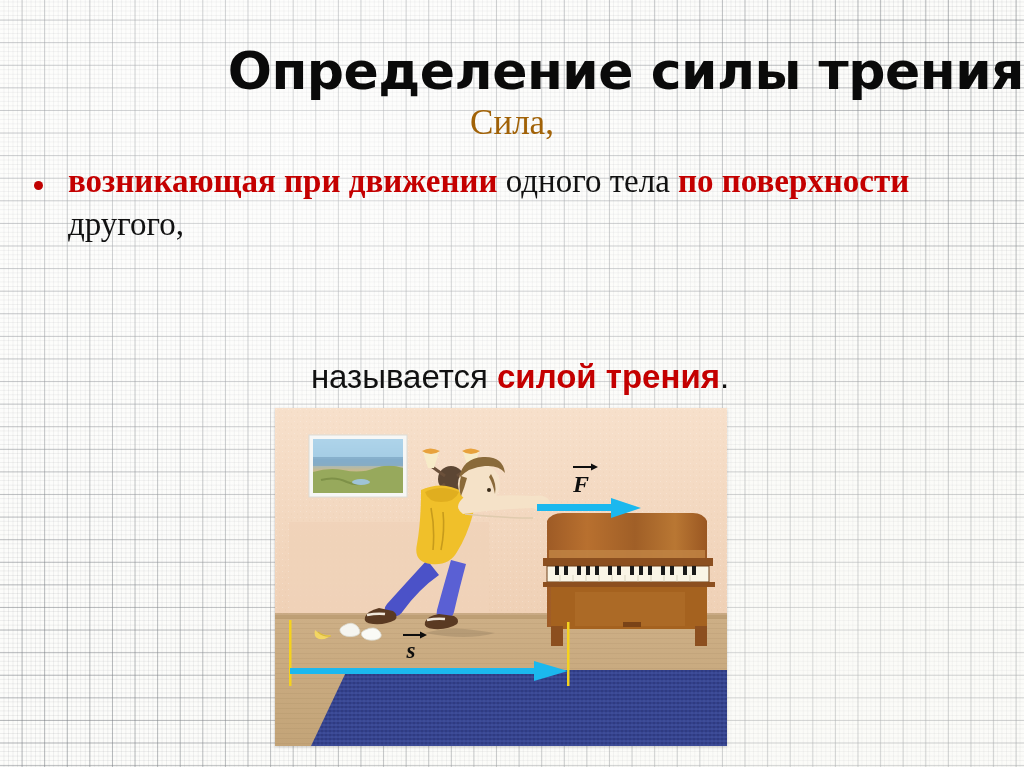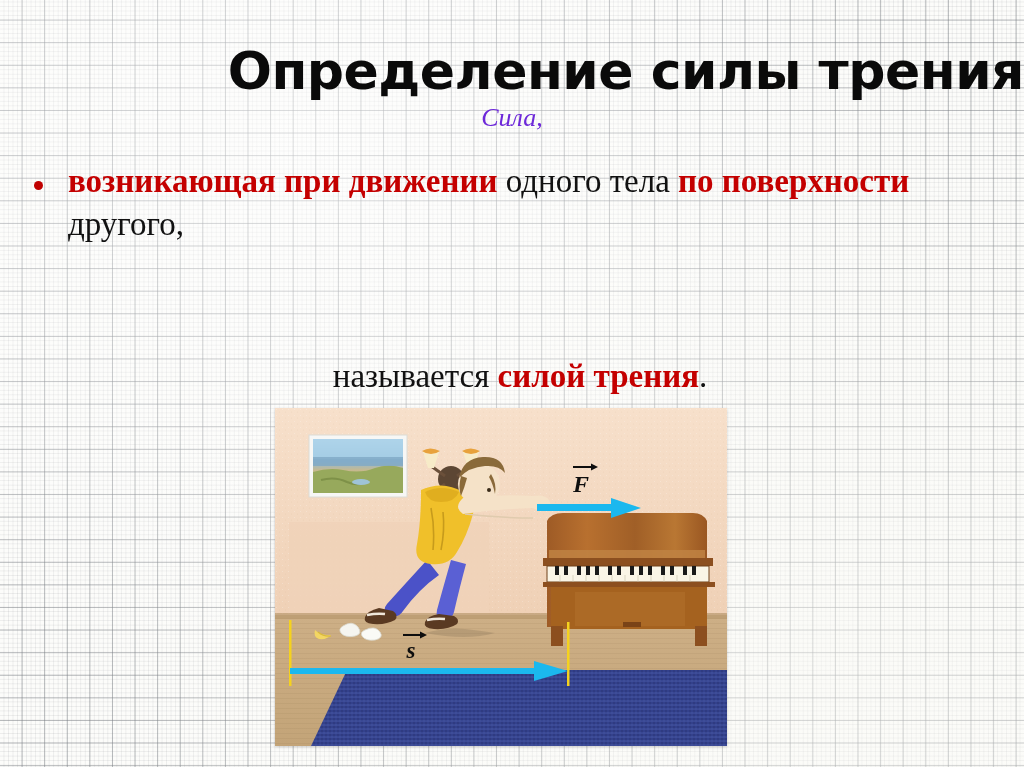--- a/index.html
+++ b/index.html
@@ -63,24 +63,23 @@
     margin-top: 20px;
   }
 
   
   #lead {
     position: absolute;
     left: 0; right: 0;
     top: 104px;
     text-align: center;
     font-family: "Liberation Serif", serif;
-    font-size: 26px;
-    color: #6d28d9;
+    font-size: 35px;
+    color: #a16207;
     line-height: 1.1;
-    font-style: italic;
   }
 
   
   #bullets {
     position: absolute;
     left: 34px;
     top: 160px;
     width: 880px;
   }
   .bullet-row {
@@ -116,21 +115,21 @@
     color: #111;
     font-weight: 400;
   }
 
   
   #closing {
     position: absolute;
     left: 16px; right: 0;
     top: 358px;
     text-align: center;
-    font-family: Liberation Serif, serif;
+    font-family: Liberation Sans, sans-serif;
     font-size: 33px;
     color: #111;
   }
   #closing .em { font-weight: 700; color:#C40000; }
 
   
   #illustration {
     position: absolute;
     left: 275px;
     top: 408px;

